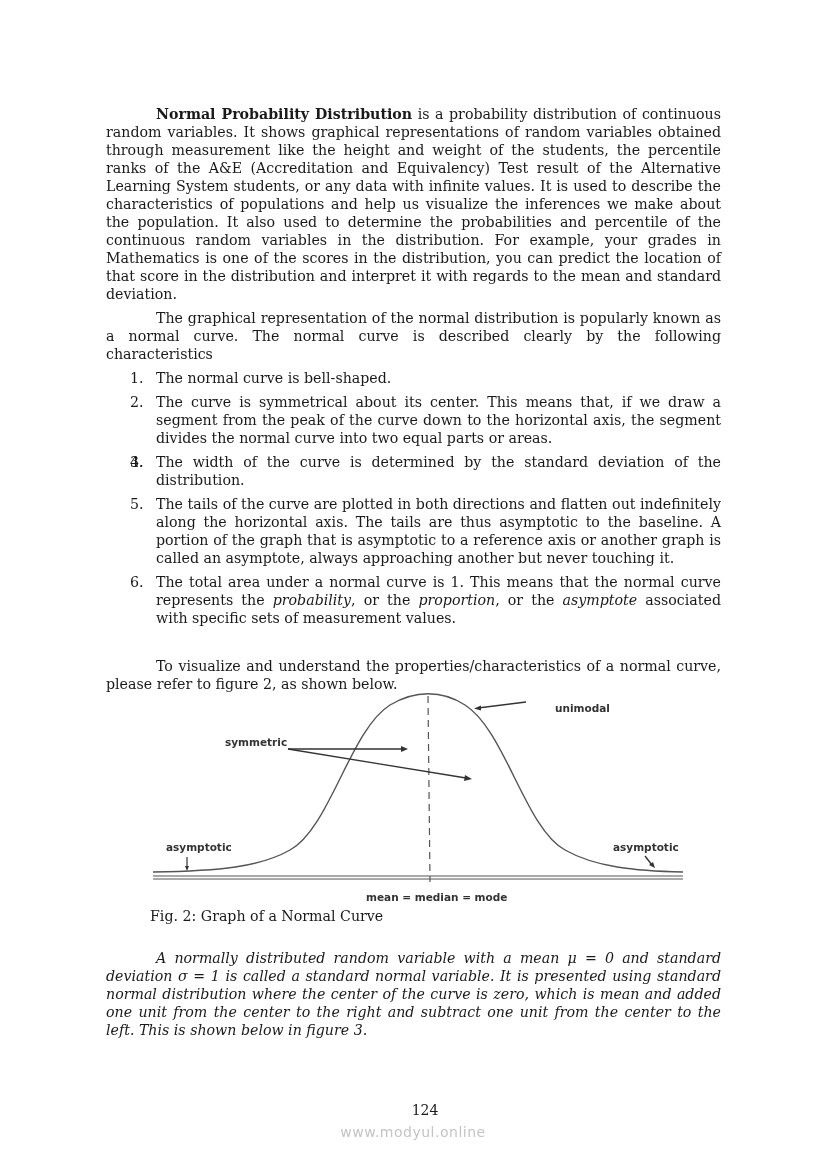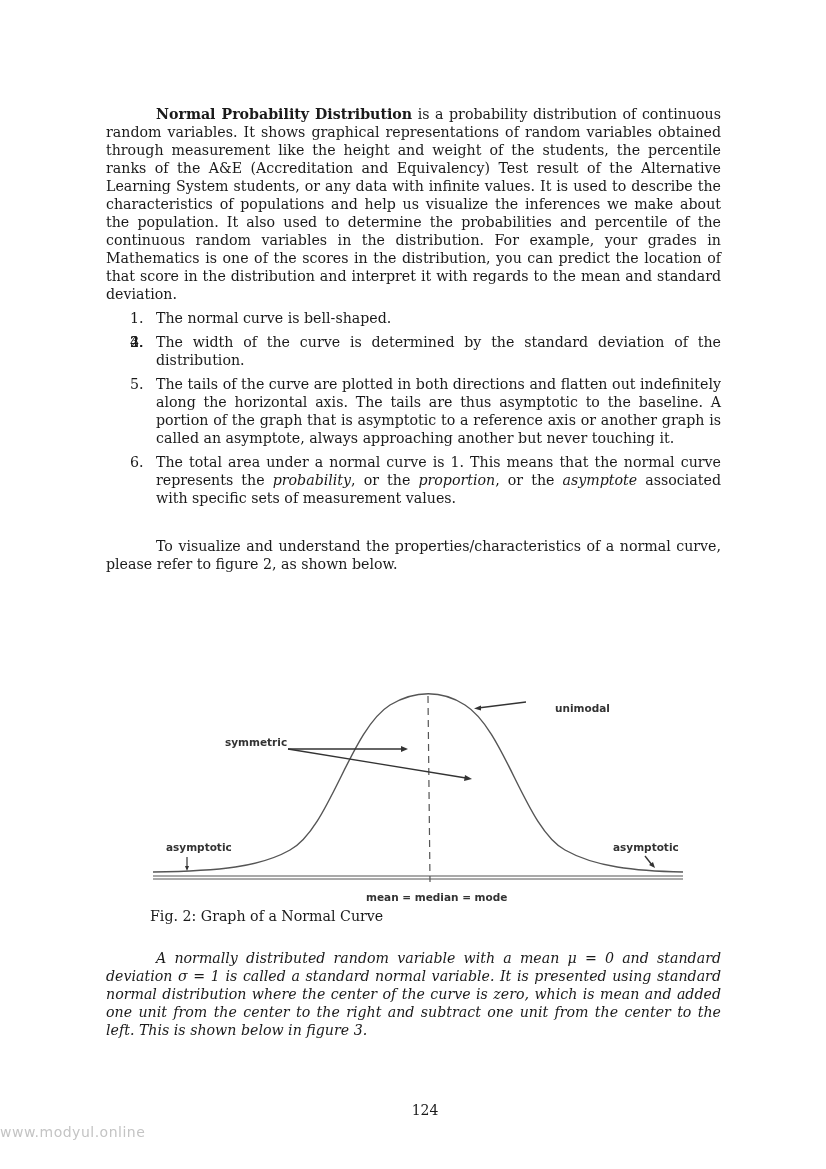--- a/index.html
+++ b/index.html
@@ -11,33 +11,34 @@
   .heading { font-weight:bold; font-size:14.2px; line-height:18px; margin:0; }
   ol { margin:0; padding:0; list-style:none; }
   .li { position:relative; padding-left:50px; }
   .li .num { position:absolute; left:24px; top:0; }
   .gap { height:18px; }
   .figure { position:absolute; left:150px; top:690px; width:540px; height:220px; }
   .figcap { position:absolute; left:150px; top:907px; font-size:14.2px; line-height:18px; }
   .after { position:absolute; left:100px; top:943px; width:627px;font-style:italic; }
   .figlabel { font-family:"DejaVu Sans", sans-serif; font-weight:bold; font-size:10.5px; fill:#333; }
   .pagenum { position:absolute; top:1102px; left:12px; width:826px; text-align:center; font-size:14px; }
-  .watermark { position:absolute; top:1124px; left:0; width:826px; 
+  .watermark { position:absolute; top:1124px; left:0; width:826px; text-align:center;
                font-family:"DejaVu Sans", sans-serif; font-size:14px; color:#c4c4c4; letter-spacing:0.5px; }
 </style>
 </head>
 <body>
 
 <div class="page">
   <p class="indent"><b>Normal Probability Distribution</b><span> is a probability distribution of continuous random variables. It shows graphical representations of random variables obtained through measurement like the height and weight of the students, the percentile ranks of the A&amp;E (Accreditation and Equivalency) Test result of the Alternative Learning System students, or any data with infinite values. It is used to describe the characteristics of populations and help us visualize the inferences we make about the population. It also used to determine the probabilities and percentile of the continuous random variables in the distribution. For example, your grades in Mathematics is one of the scores in the distribution, you can predict the location of that score in the distribution and interpret it with regards to the mean and standard deviation.</span></p>
 
+  <p class="indent">The graphical representation of the normal distribution is popularly known as a normal curve. The normal curve is described clearly by the following characteristics</p>
 
   <ol>
     <li class="li"><span class="num">1.</span><span>The normal curve is bell-shaped.</span></li>
-    <li class="li"><span class="num">2.</span></li>
+    <li class="li"><span class="num">2.</span><span>The curve is symmetrical about its center. This means that, if we draw a segment from the peak of the curve down to the horizontal axis, the segment divides the normal curve into two equal parts or areas.</span></li>
     <li class="li"><span class="num">3.</span></li>
     <li class="li"><span class="num">4.</span><span>The width of the curve is determined by the standard deviation of the distribution.</span></li>
     <li class="li"><span class="num">5.</span><span>The tails of the curve are plotted in both directions and flatten out indefinitely along the horizontal axis. The tails are thus asymptotic to the baseline. A portion of the graph that is asymptotic to a reference axis or another graph is called an asymptote, always approaching another but never touching it.</span></li>
     <li class="li"><span class="num">6.</span><span>The total area under a normal curve is 1. This means that the normal curve represents the </span><i>probability</i><span>, or the </span><i>proportion</i><span>, or the </span><i>asymptote</i><span> associated with specific sets of measurement values.</span></li>
   </ol>
 
   <div class="gap"></div>
   <p class="indent">To visualize and understand the properties/characteristics of a normal curve, please refer to figure 2, as shown below.</p>
 </div>
 

